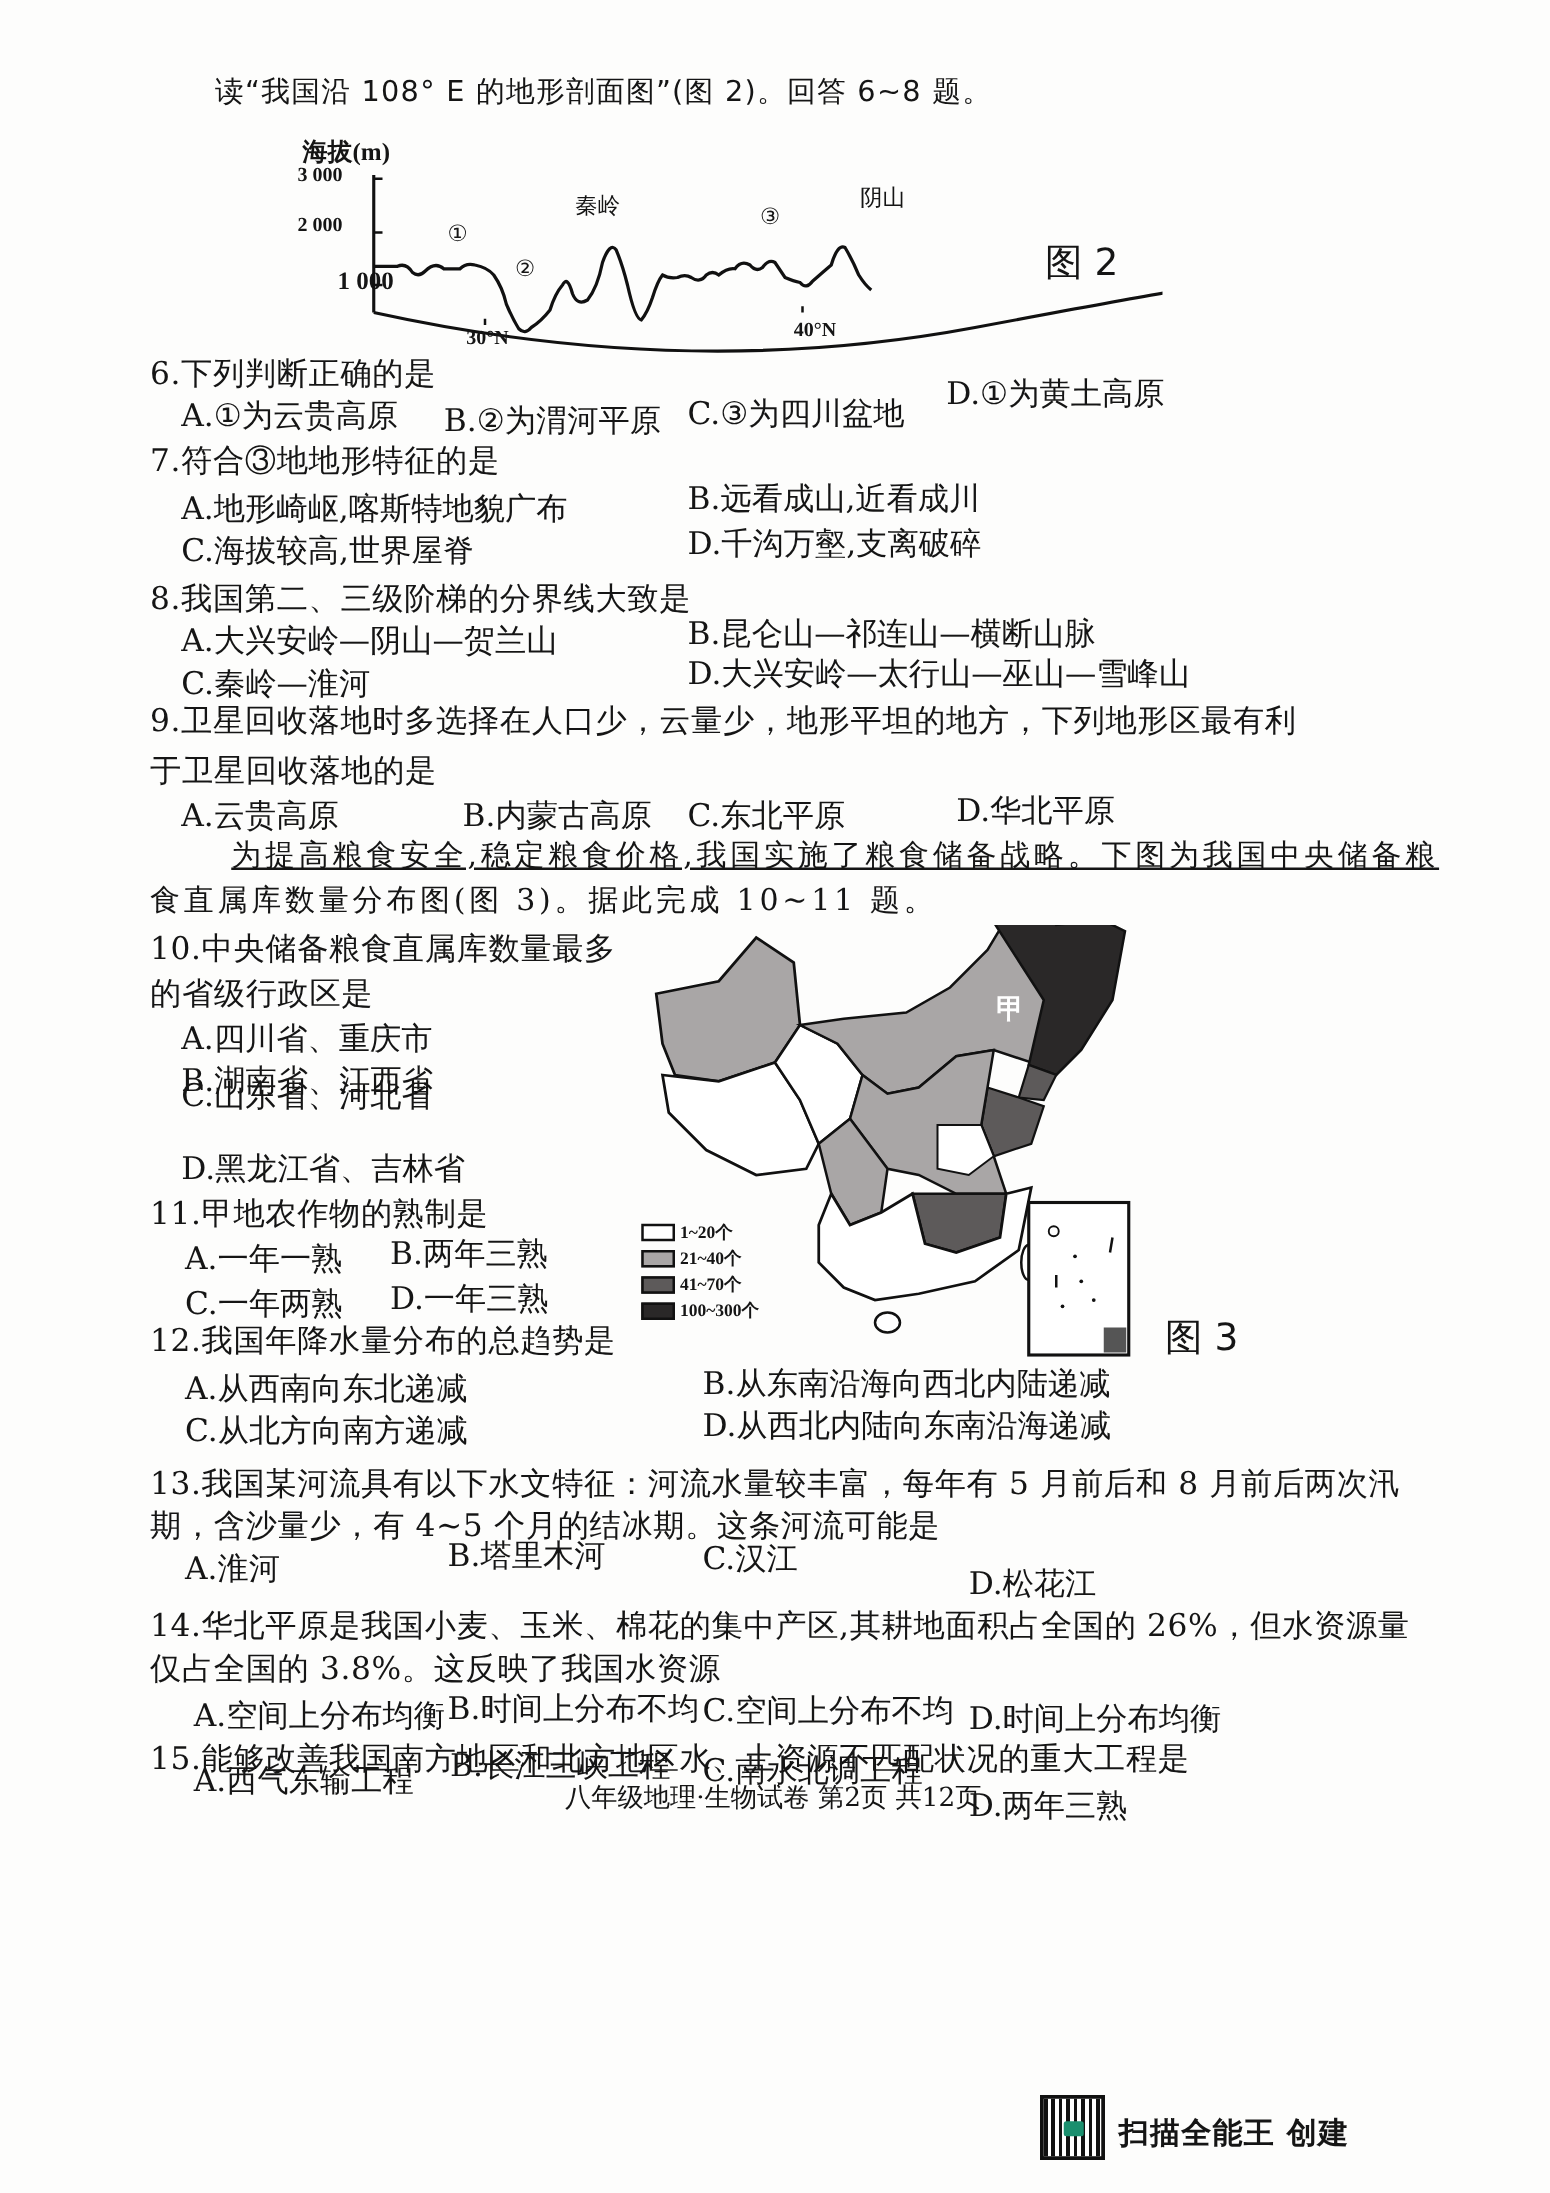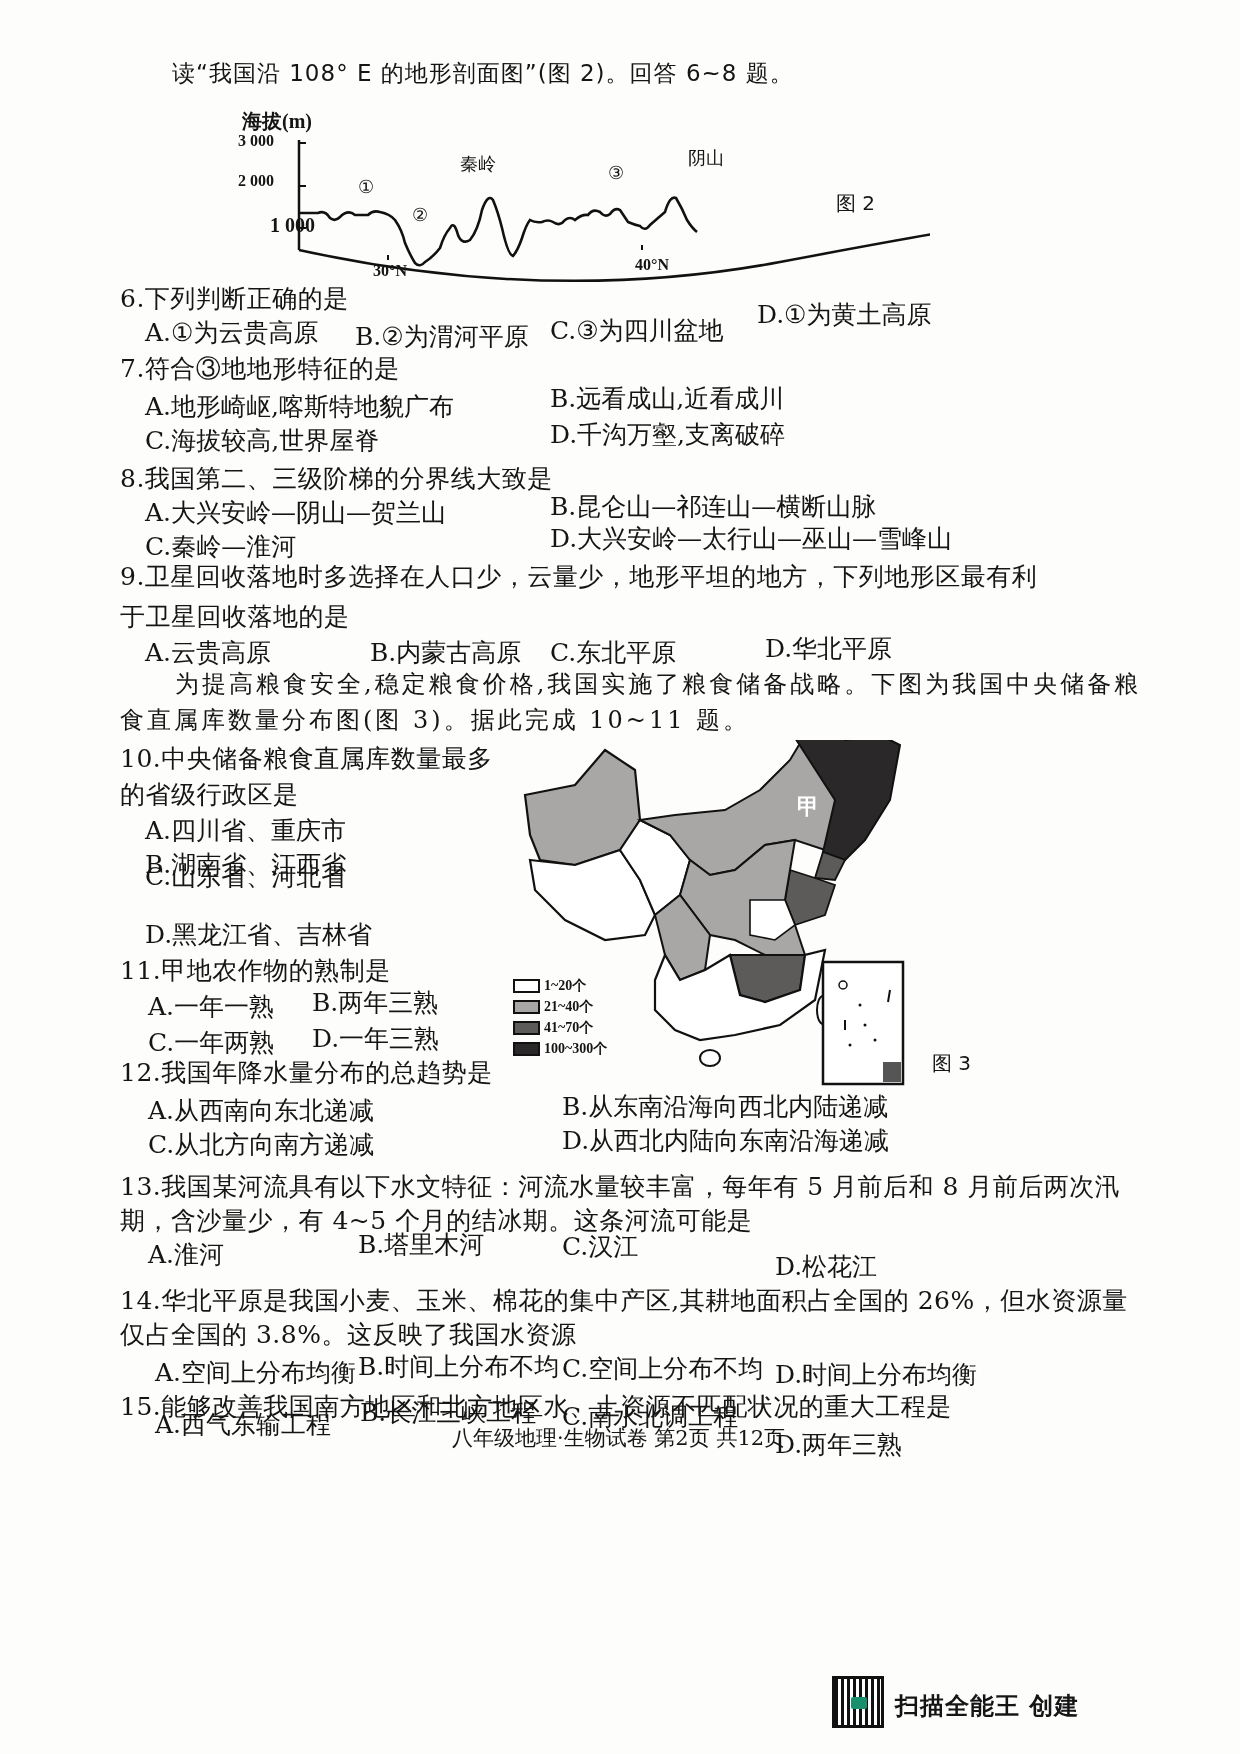--- a/index.html
+++ b/index.html
@@ -2,21 +2,21 @@
 <html><head>
 <meta charset="utf-8">
 <style>
   * { box-sizing: border-box; margin: 0; padding: 0; }
   html, body { width: 1240px; height: 1754px; background: #fdfdfc; }
   body { position: relative; font-family: "DejaVu Serif", "Liberation Serif", serif; color: #151515; overflow: hidden; }
   .abs { position: absolute; white-space: nowrap; }
   .q { font-size: 25px; letter-spacing: 0.5px; }
   .opt { font-size: 25px; }
   .intro { font-size: 24px; letter-spacing: 3px; text-align: right; }
-  .fig-label { font-size: 20px; font-family: "DejaVu Sans", "Liberation Sans", sans-serif; }
+  .fig-label { font-size: 30px; font-family: "DejaVu Sans", "Liberation Sans", sans-serif; }
   .axis-txt { font-size: 15px; font-weight: bold; font-family: "Liberation Serif", serif; }
   .chart-txt { font-size: 18px; font-family: "DejaVu Serif", serif; }
   .footer { font-size: 21px; }
   .legend-row { display: flex; align-items: center; gap: 4px; font-size: 14px; font-family: "Liberation Serif", serif; font-weight: bold; height: 21px; }
   .swatch { width: 27px; height: 14px; border: 2px solid #111; }
   .cs-brand { font-family: "DejaVu Sans", sans-serif; font-weight: bold; font-size: 24px; letter-spacing: 1px; }
 </style>
 </head>
 <body>
 
@@ -76,21 +76,21 @@
 
 <div class="abs q" style="left:120px; top:560px;">
   <span>9.</span><span>卫星回收落地时多选择在人口少，云量少，地形平坦的地方，下列地形区最有利</span>
 </div>
 <div class="abs q" style="left:120px; top:600px;">于卫星回收落地的是</div>
 <div class="abs opt" style="left:145px; top:636px;">A.云贵高原</div>
 <div class="abs opt" style="left:370px; top:636px;">B.内蒙古高原</div>
 <div class="abs opt" style="left:550px; top:636px;">C.东北平原</div>
 <div class="abs opt" style="left:765px; top:632px;">D.华北平原</div>
 
-<div class="abs intro" style="left:175px; top:668px;">为提高粮食安全,稳定粮食价格,我国实施了粮食储备战略。下图为我国中央储备粮</div>
+<div class="abs intro" style="left:185px; top:668px;text-decoration:underline;">为提高粮食安全,稳定粮食价格,我国实施了粮食储备战略。下图为我国中央储备粮</div>
 <div class="abs intro" style="left:120px; top:704px;">食直属库数量分布图(图 3)。据此完成 10~11 题。</div>
 
 <div class="abs q" style="left:120px; top:742px;">
   <span>10.</span><span>中央储备粮食直属库数量最多</span>
 </div>
 <div class="abs q" style="left:120px; top:778px;">的省级行政区是</div>
 <div class="abs opt" style="left:145px; top:814px;">A.四川省、重庆市</div>
 <div class="abs opt" style="left:145px; top:848px;">B.湖南省、江西省</div>
 <div class="abs opt" style="left:145px; top:860px;">C.山东省、河北省</div>
 <div class="abs opt" style="left:145px; top:918px;">D.黑龙江省、吉林省</div>

